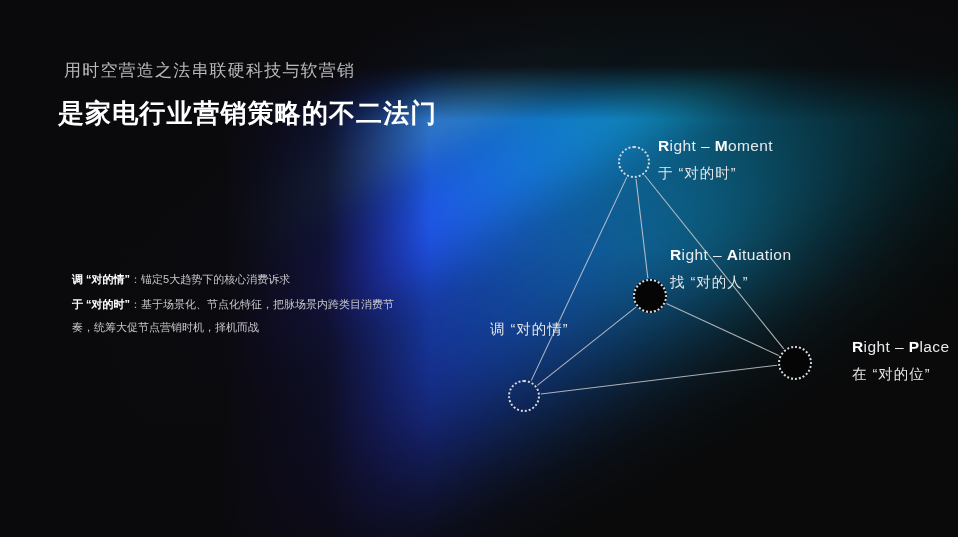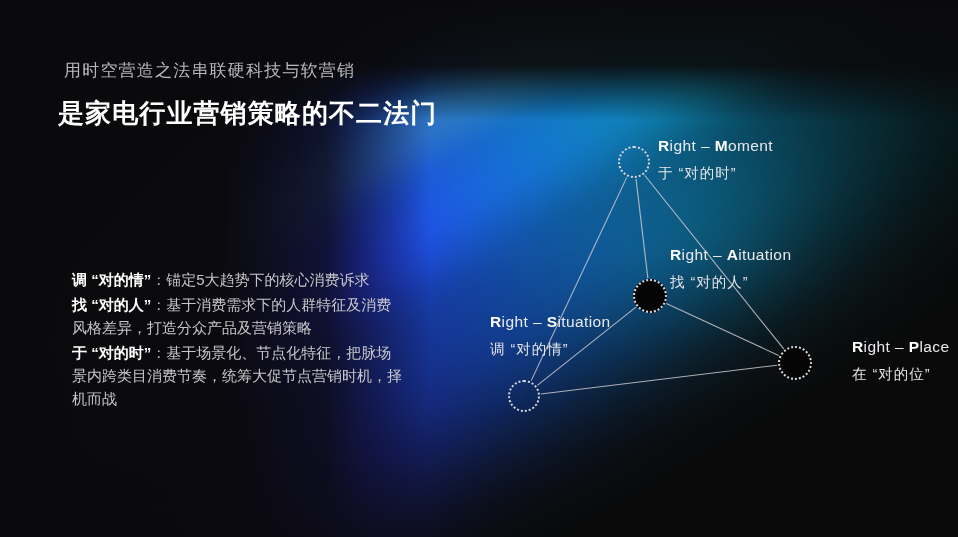--- a/index.html
+++ b/index.html
@@ -120,21 +120,21 @@
   }
   .headline{
     position:absolute;left:58px;top:96px;
     font-size:26px;font-weight:bold;color:#ffffff;
     letter-spacing:1.1px;white-space:nowrap;
   }
 
   
   .bullets{
     position:absolute;left:72px;top:268px;width:330px;
-    font-size:15px;color:#cfcfd2;line-height:23px;
+    font-size:11px;color:#cfcfd2;line-height:23px;
   }
   .bullet{margin-bottom:2px;}
   .bullet .lead{color:#ffffff;font-weight:bold;}
   .bullet .colon{color:#b6b6b9;}
   .bullet .body{color:#c7c7ca;}
 
   
   .diagram{position:absolute;inset:0;padding-left:28px;}
   .edges{position:absolute;left:0;top:0;width:958px;height:537px;}
 
@@ -172,21 +172,20 @@
   </div>
   <div class="vignette"></div>
   <div class="left-mask"></div>
   <div class="top-mask"></div>
 
   <div class="kicker">用时空营造之法串联硬科技与软营销</div>
   <div class="headline">是家电行业营销策略的不二法门</div>
 
   <div class="bullets" id="bullets">
       <div class="bullet"><span class="lead">调 “对的情”</span><span class="colon">：</span><span class="body">锚定5大趋势下的核心消费诉求</span></div>
-      <div class="bullet"><span class="lead">找 “对的人”</span><span class="colon">：</span><span class="body">基于消费需求下的人群特征及消费风格差异，打造分众产品及营销策略</span></div>
       <div class="bullet"><span class="lead">于 “对的时”</span><span class="colon">：</span><span class="body">基于场景化、节点化特征，把脉场景内跨类目消费节奏，统筹大促节点营销时机，择机而战</span></div>
     </div>
 
   <div class="diagram">
     <svg class="edges" id="edges" viewBox="0 0 958 537">
         <line x1="626.7677836086829" y1="177.38489668698375" x2="531.2322163913171" y2="380.6151033130162" stroke="#c9c9cf" stroke-width="1.1" opacity="0.85"></line>
         <line x1="636.01553378912" y1="178.88009548388027" x2="647.8659053997552" y2="278.1269577229503" stroke="#c9c9cf" stroke-width="1.1" opacity="0.85"></line>
         <line x1="644.6278640481116" y1="175.2683271656549" x2="783.74696747847" y2="348.9511830010713" stroke="#c9c9cf" stroke-width="1.1" opacity="0.85"></line>
         <line x1="537.3159113518611" y1="385.43181638741186" x2="635.9007997450883" y2="307.1898414721522" stroke="#c9c9cf" stroke-width="1.1" opacity="0.85"></line>
         <line x1="540.8753446625606" y1="393.9450687311273" x2="777.1319880043477" y2="365.17580957880637" stroke="#c9c9cf" stroke-width="1.1" opacity="0.85"></line>
@@ -198,21 +197,20 @@
           <div class="en"><b>R</b><span class="f">ight</span><span class="ds"> – </span><b class="b2">M</b><span class="s2">oment</span></div>
           <div class="cn">于 “对的时”</div>
         </div>
         <div class="node filled" style="left: 633px; top: 279px; width: 34px; height: 34px;"></div>
         <div class="nodelabel" style="left: 670px; top: 245px;">
           <div class="en"><b>R</b><span class="f">ight</span><span class="ds"> – </span><b class="b2">A</b><span class="s2">ituation</span></div>
           <div class="cn">找 “对的人”</div>
         </div>
         <div class="node hollow" style="left: 508px; top: 380px; width: 32px; height: 32px;"></div>
         <div class="nodelabel" style="left: 490px; top: 312px;">
-          <div class="en"><b>R</b><span class="f">ight</span><span class="ds"> – </span><b class="b2">S</b><span class="s2">ituation</span></div>
           <div class="cn">调 “对的情”</div>
         </div>
         <div class="node filled" style="left: 778px; top: 346px; width: 34px; height: 34px;"></div>
         <div class="nodelabel" style="left: 852px; top: 337px;">
           <div class="en"><b>R</b><span class="f">ight</span><span class="ds"> – </span><b class="b2">P</b><span class="s2">lace</span></div>
           <div class="cn">在 “对的位”</div>
         </div>
       </div>
   </div>
 

